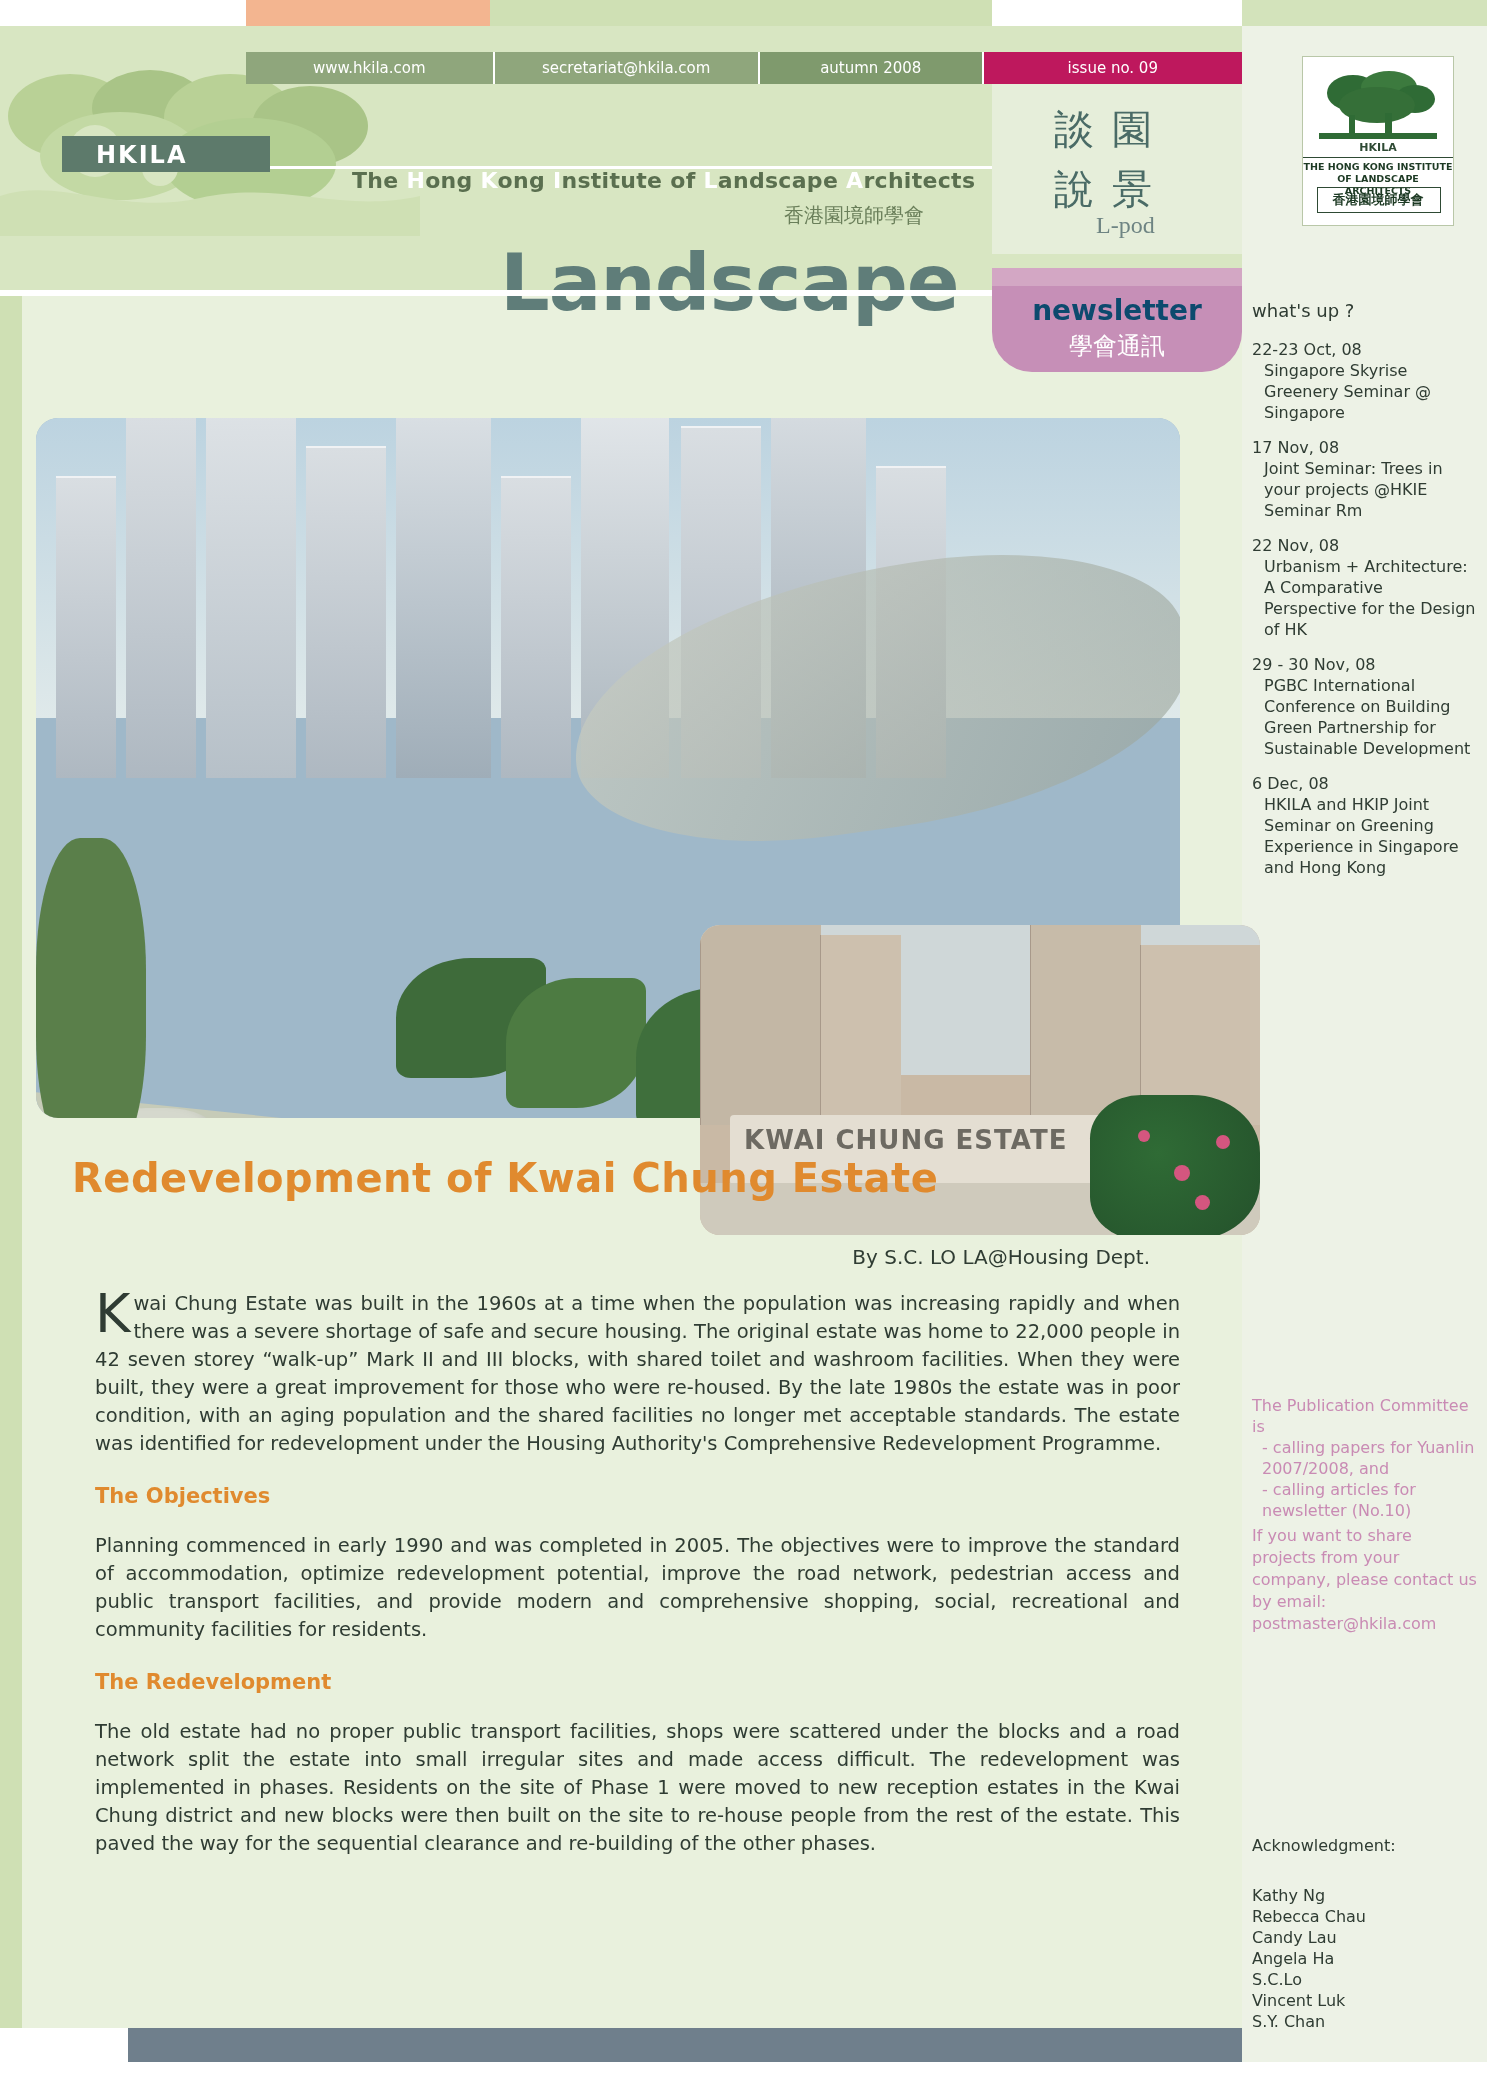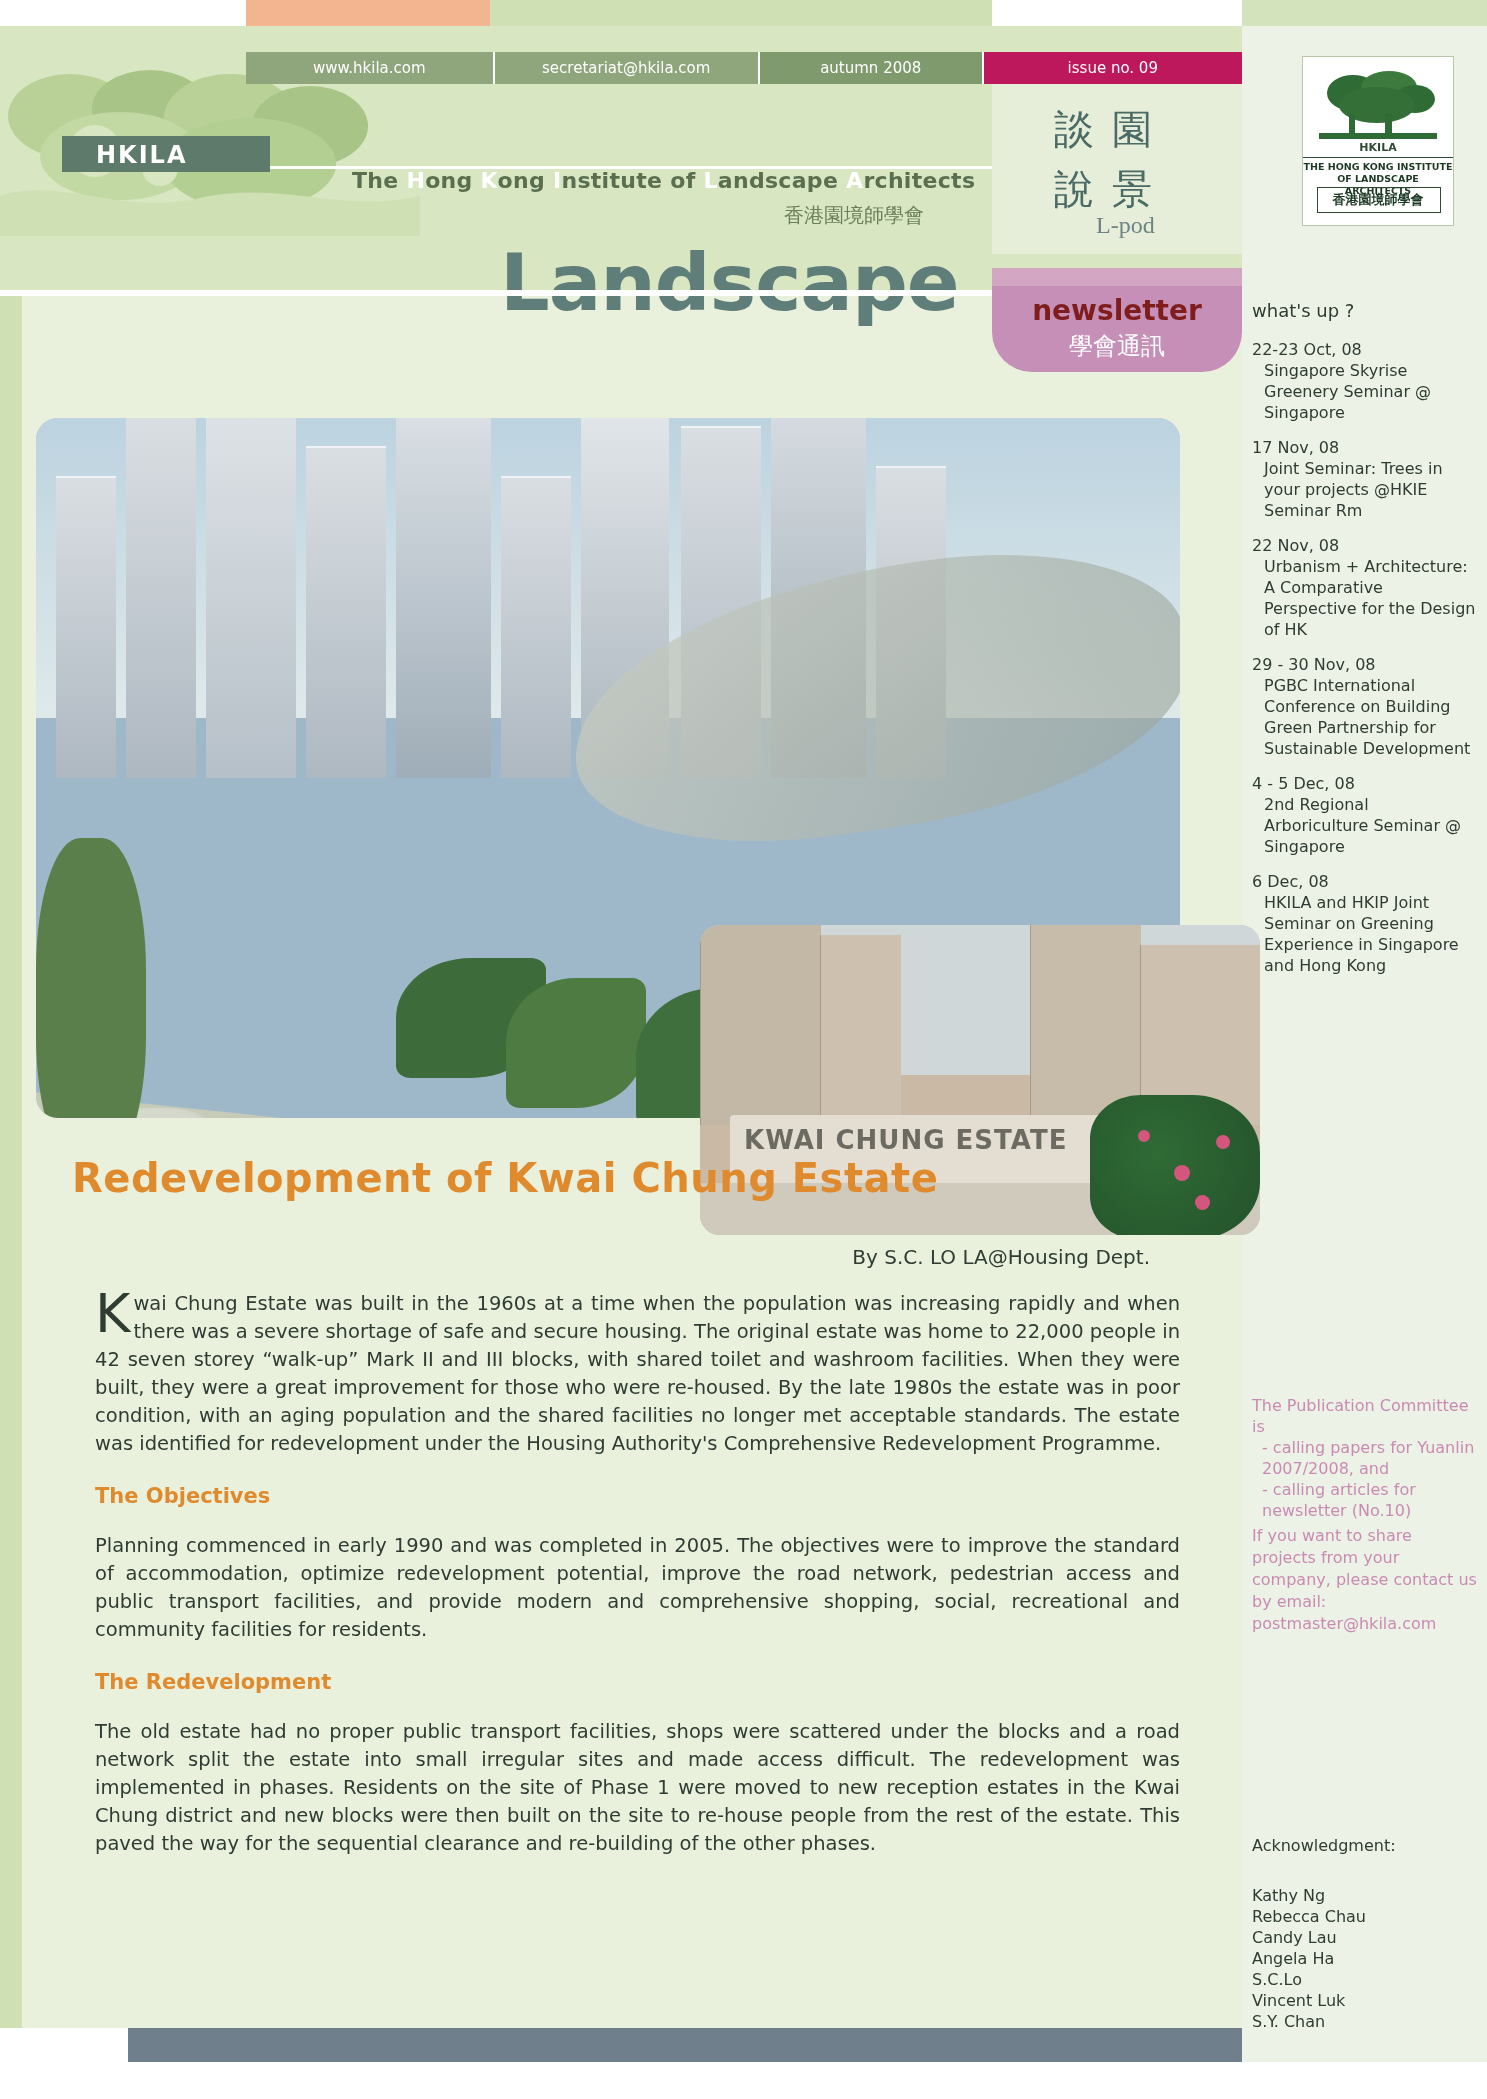--- a/index.html
+++ b/index.html
@@ -49,21 +49,21 @@
 
   .landscape-word{position:absolute;left:500px;top:212px;font-size:78px;font-weight:bold;color:#5f7d79;letter-spacing:-1px;}
 
   .lpod{position:absolute;left:992px;top:58px;width:250px;height:170px;background:#e6eeda;}
   .lpod .cn1{position:absolute;left:62px;top:18px;font-size:40px;color:#4a6b66;letter-spacing:18px;}
   .lpod .cn2{position:absolute;left:62px;top:78px;font-size:40px;color:#4a6b66;letter-spacing:18px;}
   .lpod .en{position:absolute;left:104px;top:128px;font-size:24px;color:#6e8483;font-family:Liberation Serif, serif;}
 
   .nl-strip{position:absolute;left:992px;top:268px;width:250px;height:18px;background:#d3a7c4;}
   .nl-box{position:absolute;left:992px;top:286px;width:250px;height:86px;background:#c68fb7;border-bottom-left-radius:40px;border-bottom-right-radius:40px;}
-  .nl-box .en{position:absolute;left:0;top:8px;width:250px;text-align:center;font-size:28px;font-weight:bold;color:#7f1d1d;}
+  .nl-box .en{position:absolute;left:0;top:8px;width:250px;text-align:center;font-size:28px;font-weight:bold;color:#0c4a6e;}
   .nl-box .cn{position:absolute;left:0;top:44px;width:250px;text-align:center;font-size:24px;color:#ffffff;}
 
   
   .logobox{position:absolute;left:1302px;top:56px;width:150px;height:168px;background:#ffffff;border:1px solid #b9c7a8;}
   .logo-tree{position:absolute;left:16px;top:10px;width:118px;height:72px;}
   .logo-hkila{position:absolute;left:0;top:84px;width:150px;text-align:center;font-size:11px;font-weight:bold;color:#2e4a34;}
   .logo-en{position:absolute;left:0;top:100px;width:150px;text-align:center;font-size:9.5px;font-weight:bold;color:#1d3a24;line-height:12px;border-top:1px solid #2e4a34;padding-top:3px;}
   .logo-cn{position:absolute;left:0;top:134px;width:150px;text-align:center;font-size:13px;font-weight:bold;color:#1d3a24;}
   .logo-cnbox{position:absolute;left:14px;top:130px;width:122px;height:24px;border:1px solid #2e4a34;}
 
@@ -261,24 +261,20 @@
     </div>
     <div class="ev">
       <span class="d">22 Nov, 08</span>
       <span class="t">Urbanism + Architecture: A Comparative Perspective for the Design of HK</span>
     </div>
     <div class="ev">
       <span class="d">29 - 30 Nov, 08</span>
       <span class="t">PGBC International Conference on Building Green Partnership for Sustainable Development</span>
     </div>
     <div class="ev">
-      <span class="d">4 - 5 Dec, 08</span>
-      <span class="t">2nd Regional Arboriculture Seminar @ Singapore</span>
-    </div>
-    <div class="ev">
       <span class="d">6 Dec, 08</span>
       <span class="t">HKILA and HKIP Joint Seminar on Greening Experience in Singapore and Hong Kong</span>
     </div>
   </div>
 
   <div class="rc-pub">
     <span>The Publication Committee is</span>
     <span class="ind">- calling papers for Yuanlin 2007/2008, and</span>
     <span class="ind">- calling articles for newsletter (No.10)</span>
   </div>

